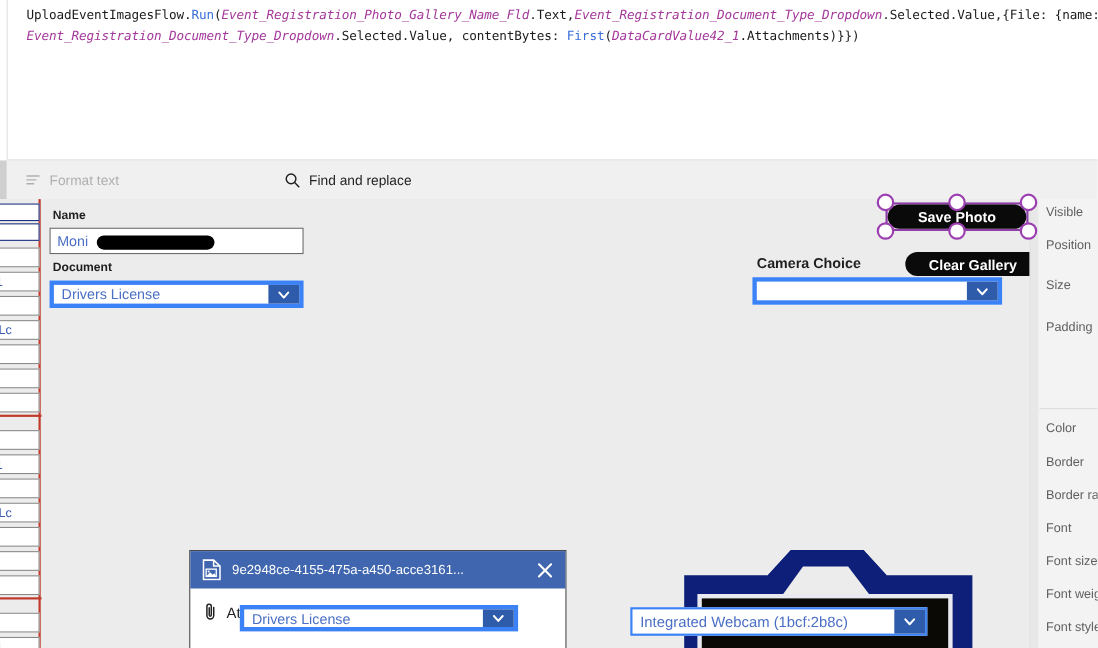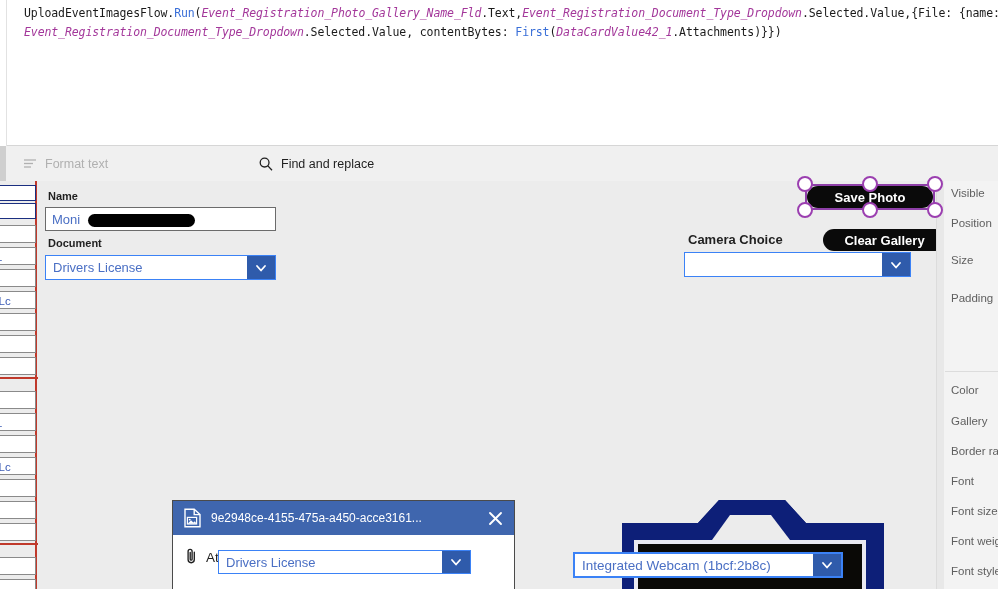--- a/index.html
+++ b/index.html
@@ -178,21 +178,21 @@
   .redaction {
     position: absolute;
     background: #000000;
     border-radius: 9px;
   }
 
   .combo {
     position: absolute;
     box-sizing: border-box;
     background: #ffffff;
-    border: 1px solid #3b82f6;
+    border: 4px solid #3b82f6;
     display: flex;
     align-items: center;
   }
   .combo .combo-val {
     flex: 1;
     font-size: 13px;
     color: #4a6fc4;
     padding-left: 7px;
     white-space: nowrap;
     overflow: hidden;
@@ -495,21 +495,21 @@
     </div>
 
     <div class="props-panel" id="props-panel">
       <div class="props-scroll-edge"></div>
       <div class="prop-divider" style="top:190px;"></div>
     <div class="prop-row" style="top: 6px;">Visible</div>
         <div class="prop-row" style="top: 36px;">Position</div>
         <div class="prop-row" style="top: 73px;">Size</div>
         <div class="prop-row" style="top: 111px;">Padding</div>
         <div class="prop-row" style="top: 203px;">Color</div>
-        <div class="prop-row" style="top: 234px;">Gallery</div>
+        <div class="prop-row" style="top: 234px;">Border</div>
         <div class="prop-row" style="top: 264px;">Border ra</div>
         <div class="prop-row" style="top: 294px;">Font</div>
         <div class="prop-row" style="top: 324px;">Font size</div>
         <div class="prop-row" style="top: 354px;">Font weig</div>
         <div class="prop-row" style="top: 384px;">Font style</div>
       </div>
 
   </div>
 
   <div class="sel-wrap">

